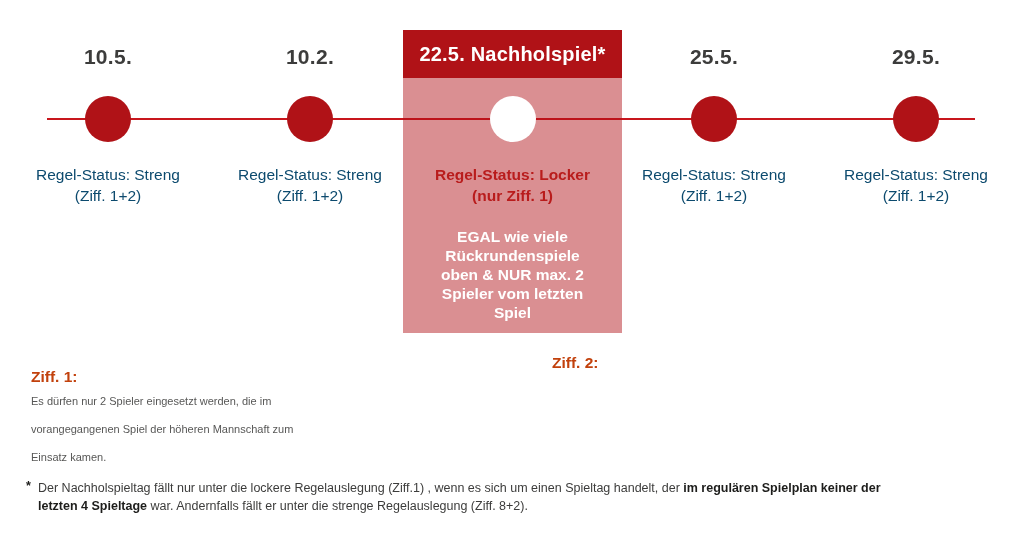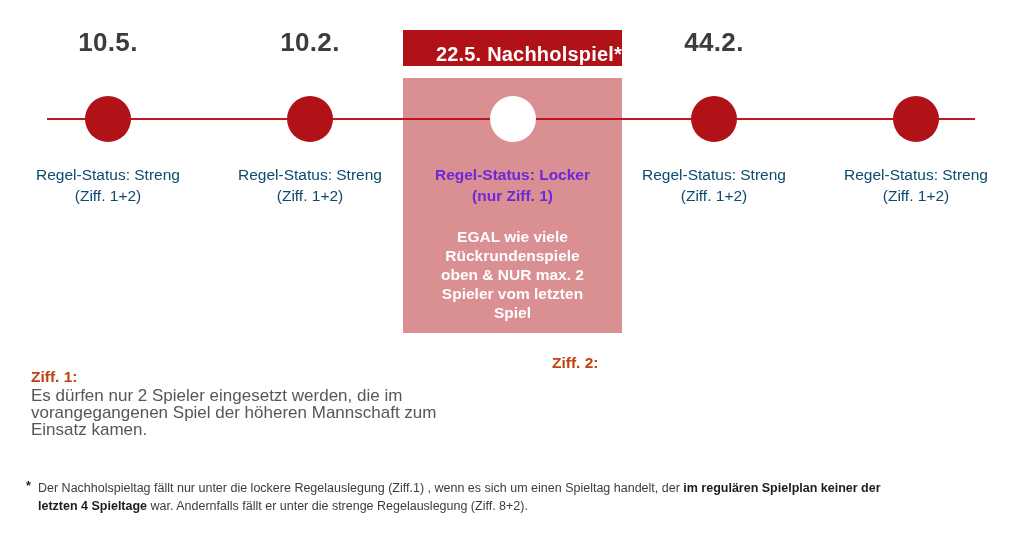--- a/index.html
+++ b/index.html
@@ -32,24 +32,24 @@
   }
   .dot.white { background: #ffffff; }
   .dot-1 { left: 85px; }
   .dot-2 { left: 287px; }
   .dot-3 { left: 490px; }
   .dot-4 { left: 691px; }
   .dot-5 { left: 893px; }
 
   .date-label {
     position: absolute;
-    top: 27px;
+    top: 45px;
     width: 200px;
     text-align: center;
-    font-size: 26px;
+    font-size: 21px;
     font-weight: bold;
     color: #3C3C3B;
     letter-spacing: 0.3px;
     z-index: 3;
   }
   .date-1 { left: 8px; }
   .date-2 { left: 210px; }
   .date-4 { left: 614px; }
   .date-5 { left: 816px; }
 
@@ -72,44 +72,44 @@
   
   .highlight-block {
     position: absolute;
     left: 403px; top: 30px;
     width: 219px; height: 303px;
     z-index: 2;
   }
   .highlight-header {
     position: absolute;
     left: 0; top: 0;
-    width: 100%; height: 36px;
+    width: 100%; height: 48px;
     background: #B01217;
     color: #ffffff;
     font-size: 20px;
     font-weight: bold;
-    text-align: right;
+    text-align: center;
     line-height: 48px;
     letter-spacing: 0.2px;
   }
   .highlight-body {
     position: absolute;
     left: 0; top: 48px;
     width: 100%; height: 255px;
     background: rgba(176, 18, 23, 0.47);
   }
   .highlight-status {
     position: absolute;
     left: 403px; top: 164px;
     width: 219px;
     text-align: center;
     font-size: 15.5px;
     font-weight: bold;
     line-height: 21px;
-    color: #6d28d9;
+    color: #b91c1c;
     white-space: pre-line;
     z-index: 4;
   }
   .highlight-note {
     position: absolute;
     left: 409px; top: 227px;
     width: 207px;
     text-align: center;
     font-size: 15.5px;
     font-weight: bold;
@@ -126,23 +126,23 @@
   }
   .definition-1 { left: 31px; top: 366px; width: 440px; }
   .definition-2 { left: 552px; top: 352px; width: 460px; }
   .definition-title {
     font-size: 15.5px;
     font-weight: bold;
     color: #c2410c;
     line-height: 21px;
   }
   .definition-text {
-    font-size: 17px;
+    font-size: 11px;
     color: #575756;
-    line-height: 17px;
+    line-height: 28px;
     white-space: pre-line;
   }
 
   
   .footnote {
     position: absolute;
     left: 38px; top: 480px;
     width: 885px;
     font-size: 12.5px;
     line-height: 17.5px;
@@ -173,21 +173,22 @@
   </div>
 
   <div class="dot dot-1"></div>
   <div class="dot dot-2"></div>
   <div class="dot dot-3 white"></div>
   <div class="dot dot-4"></div>
   <div class="dot dot-5"></div>
 
   <div class="date-label date-1">10.5.</div>
   <div class="date-label date-2">10.2.</div>
-  <div class="date-label date-4">44.2.</div>
+  <div class="date-label date-4">25.5.</div>
+  <div class="date-label date-5">29.5.</div>
 
   <div class="status-label status-1">Regel-Status: Streng
 (Ziff. 1+2)</div>
   <div class="status-label status-2">Regel-Status: Streng
 (Ziff. 1+2)</div>
   <div class="highlight-status">Regel-Status: Locker
 (nur Ziff. 1)</div>
   <div class="status-label status-4">Regel-Status: Streng
 (Ziff. 1+2)</div>
   <div class="status-label status-5">Regel-Status: Streng

